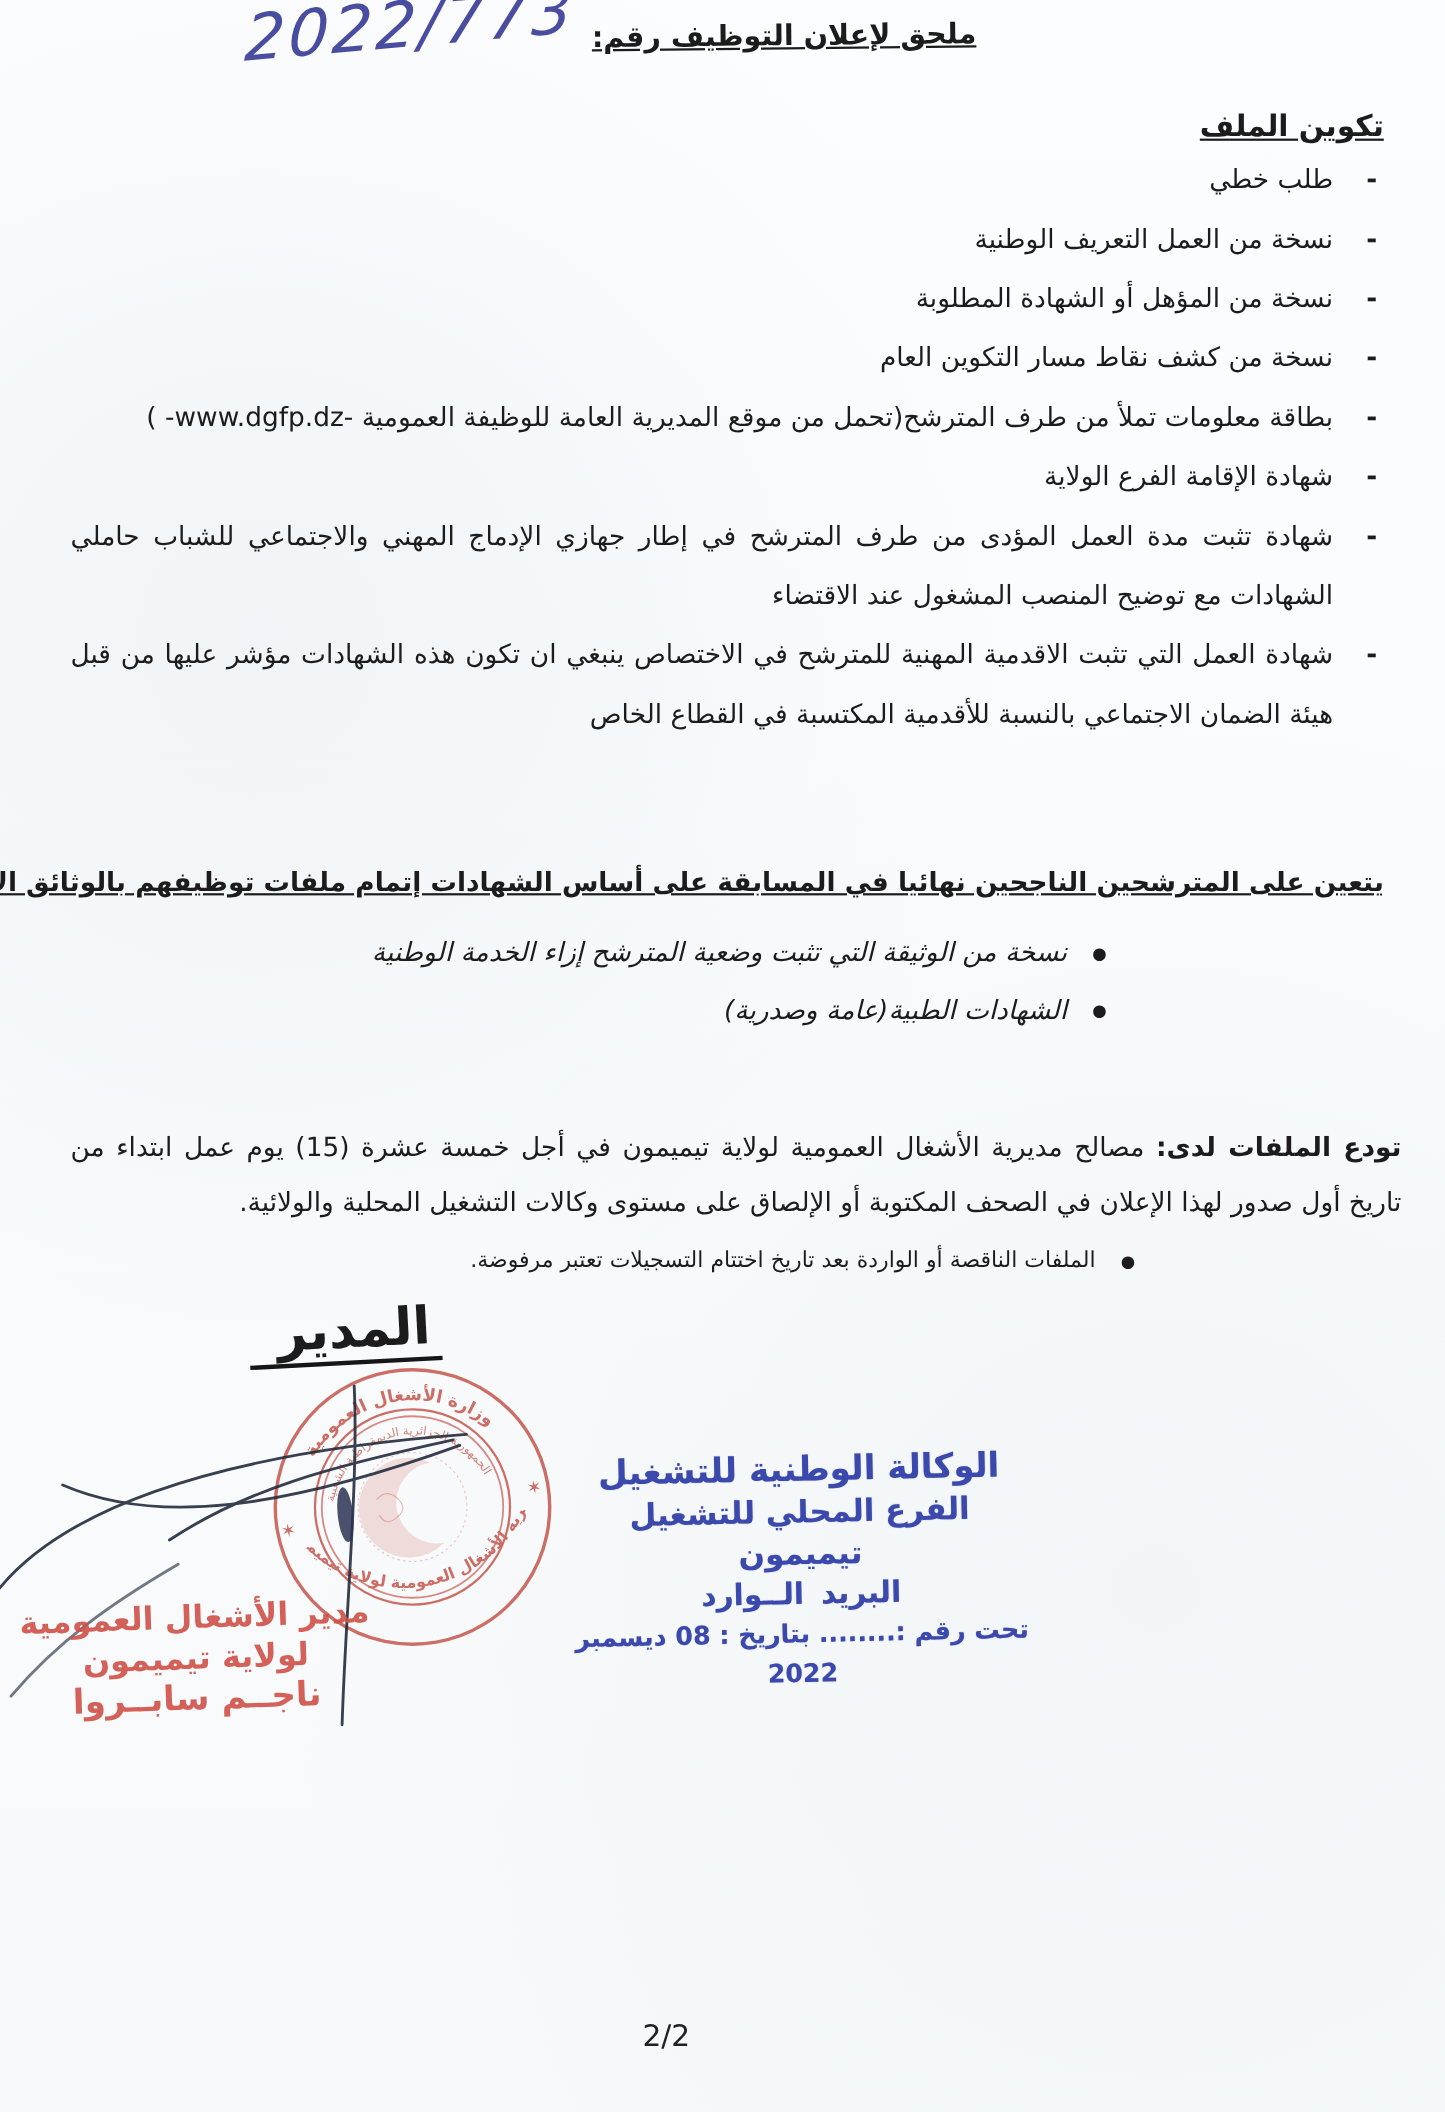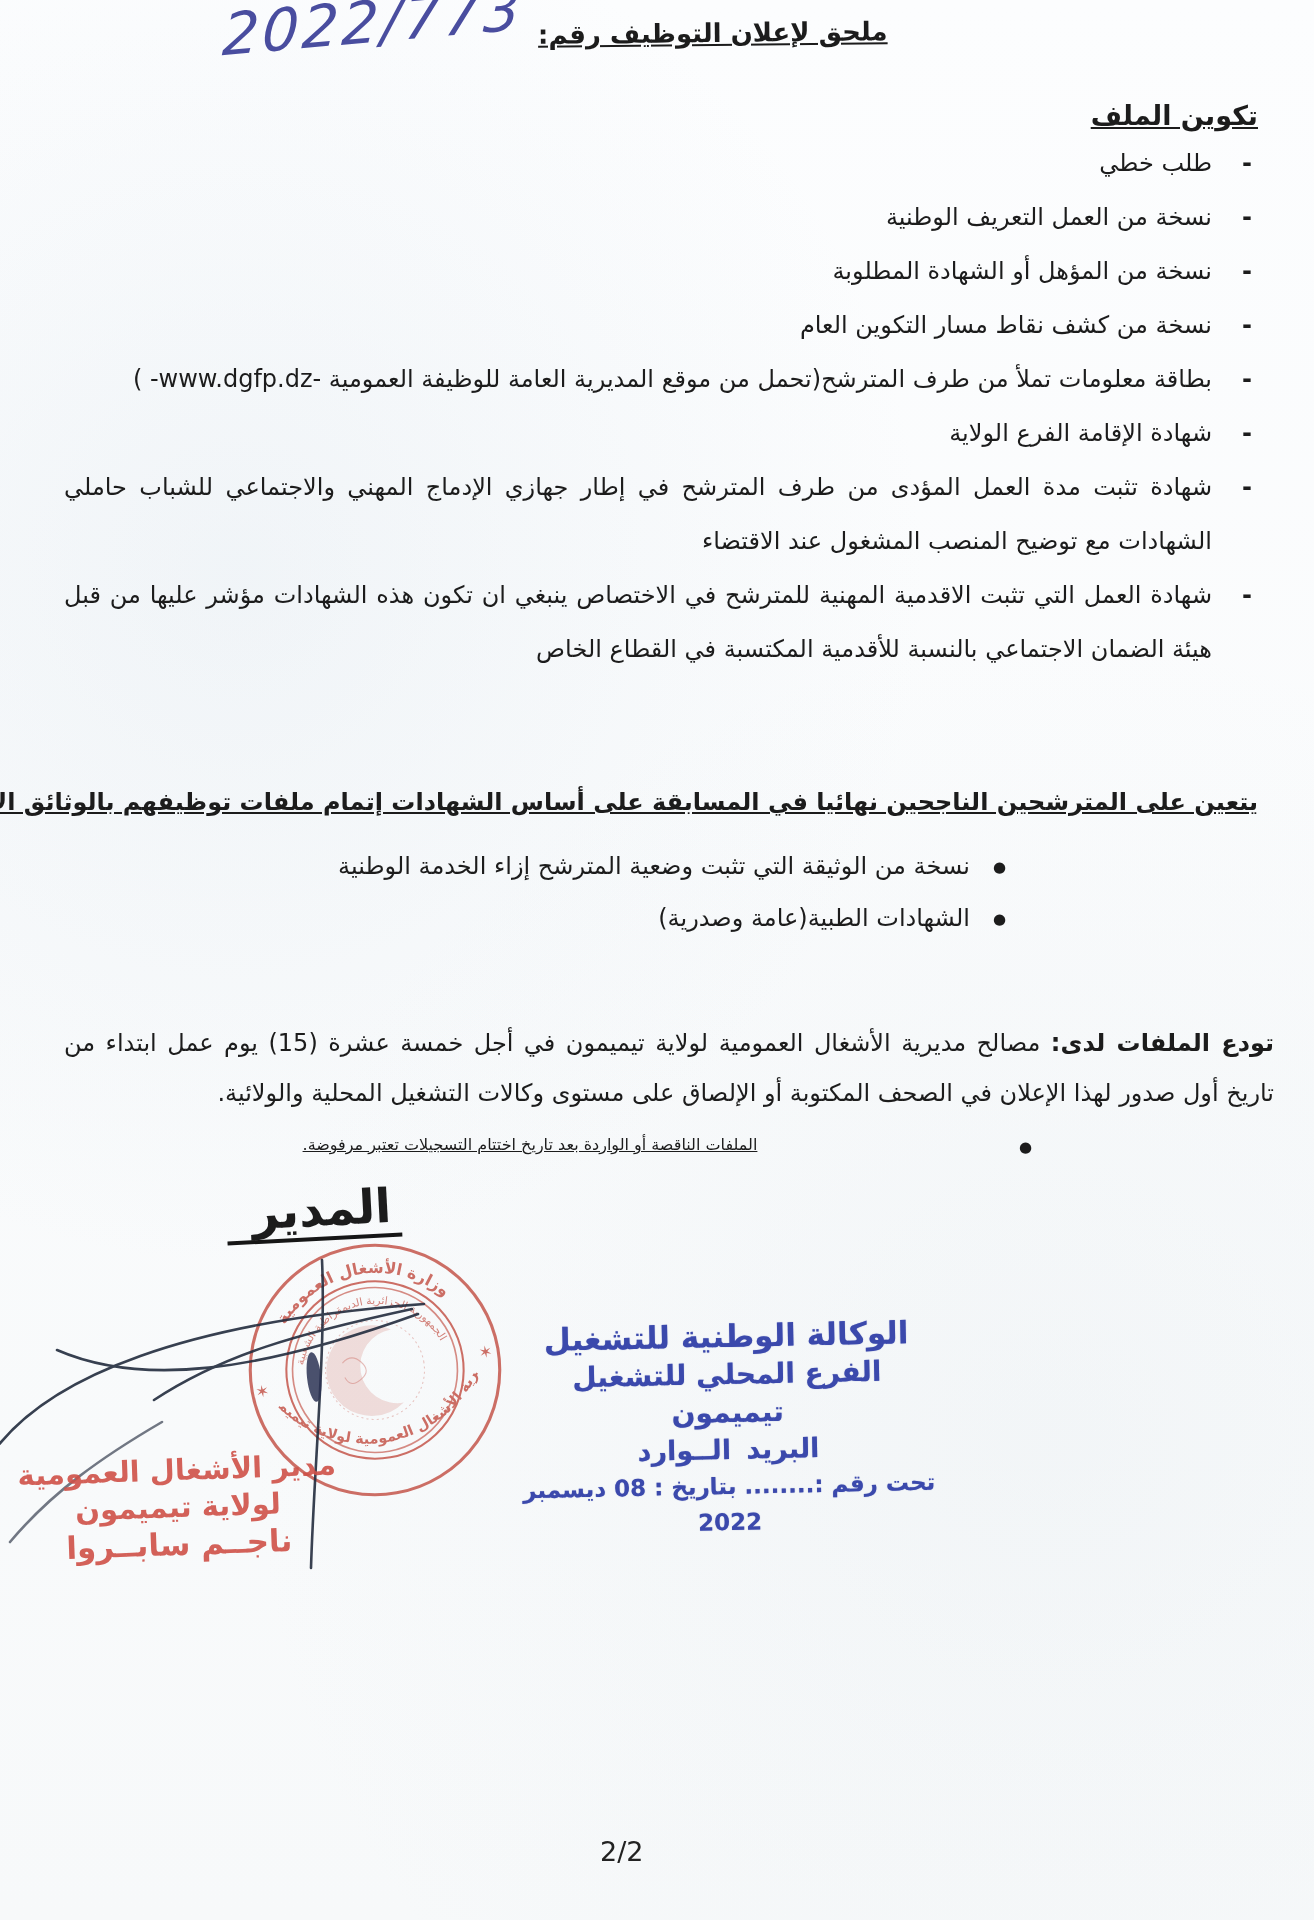--- a/index.html
+++ b/index.html
@@ -45,34 +45,33 @@
     position:absolute; top:788px; right:56px; left:40px;
     direction:rtl; font-size:24px; font-weight:bold;
     text-decoration:underline; white-space:nowrap; text-align:right;
   }
 
   
   .final-list{
     position:absolute; top:840px; right:56px; left:64px;
     direction:rtl; font-size:24px; line-height:52px;
   }
-  .final-item{ position:relative; padding-right:288px; text-align:right; }
+  .final-item{ position:relative; padding-right:288px; text-align:right;font-style:italic; }
   .final-item::before{ content:"●"; position:absolute; right:252px; top:1px; font-size:15px; }
 
   
   .deposit{
     position:absolute; top:1018px; right:40px; left:64px;
     direction:rtl; font-size:24px; line-height:50px; text-align:justify;
   }
   .deposit .lead{ font-weight:bold; }
   .deposit-note{
     position:absolute; top:1120px; right:56px; left:64px;
-    direction:rtl; font-size:16px; line-height:50px; text-align:center;
+    direction:rtl; font-size:20px; line-height:50px; text-align:right;
     padding-right:262px;
-    text-decoration:underline;
   }
   .deposit-note::before{ content:"●"; position:absolute; right:226px; top:2px; font-size:15px; }
 
   
   .director-title{
     position:absolute; left:226px; top:1182px;
     font-size:47px; font-weight:bold; direction:rtl;
     border-bottom:4px solid #161616; padding:0 10px 0 26px;
     transform:rotate(-3deg);
   }
@@ -92,21 +91,21 @@
     direction:rtl; text-align:center; color:#2c3ba6;
     transform:rotate(-1.2deg); opacity:0.92;
     text-shadow:0 0 1px rgba(44,59,166,0.55);
   }
   .blue-stamp .b1{ font-size:31px; font-weight:bold; line-height:40px; letter-spacing:1px; }
   .blue-stamp .b2{ font-size:28px; font-weight:bold; line-height:38px; }
   .blue-stamp .b3{ font-size:27px; font-weight:bold; line-height:36px; word-spacing:6px; }
   .blue-stamp .b4{ font-size:23px; font-weight:bold; line-height:36px; }
 
   .page-number{
-    position:absolute; left:584px; top:1836px; font-size:27px; color:#222;margin-left:16px;
+    position:absolute; left:584px; top:1836px; font-size:27px; color:#222;
   }
 </style>
 </head>
 <body>
 
 <div class="page">
 
   <span class="hand-number">2022/773</span>
   <span class="header-label">ملحق لإعلان التوظيف رقم:</span>
 

